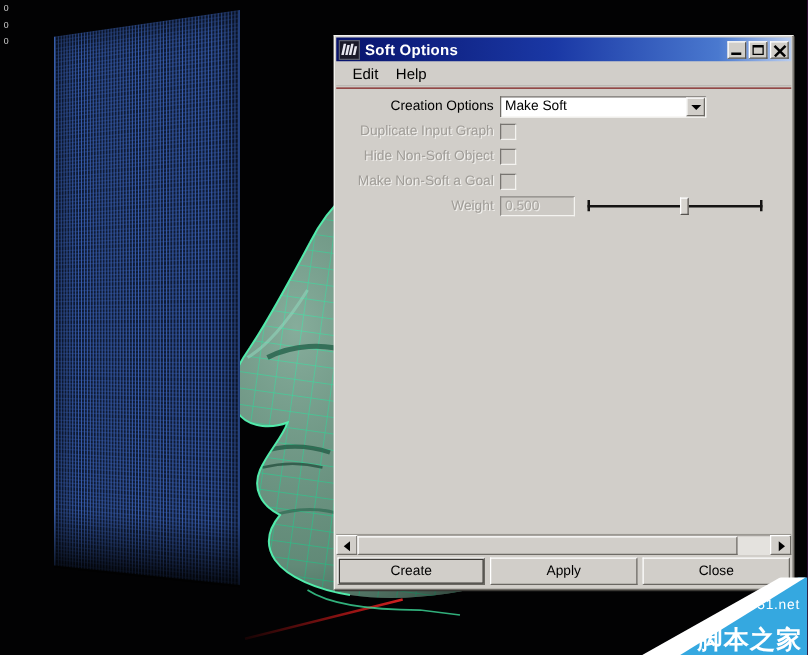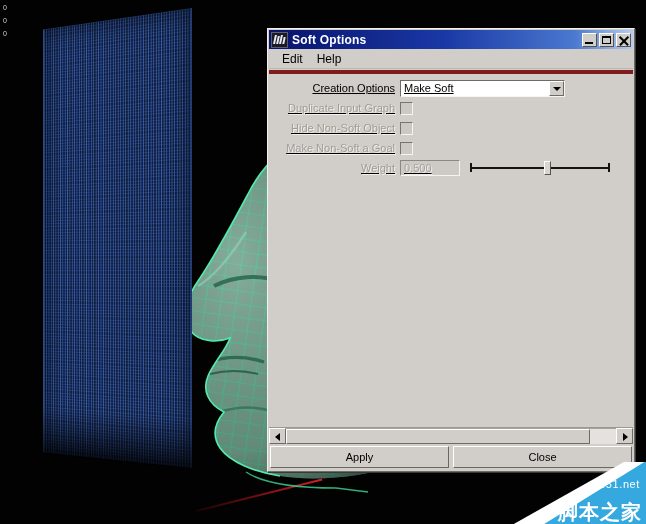--- a/index.html
+++ b/index.html
@@ -179,25 +179,24 @@
     font-size: 12px;
     color: #000;
     padding: 1px 7px 2px 7px;
     white-space: nowrap;
   }
 
   .dlg-body {
     flex: 1 1 auto;
     position: relative;
     background: #d1cec9;
-    border-top: 4px solid #7f1d1d;
+    border-top: 1px solid #7f1d1d;
     margin: 1px 1px 0 1px;
     padding-top: 5px;
     box-sizing: border-box;
-    text-decoration: underline;
   }
 
   .row {
     display: flex;
     align-items: center;
     height: 18px;
     margin-bottom: 2px;
   }
   .row-label {
     width: 126px;
@@ -591,20 +590,21 @@
       </div>
       <div class="sb-trough">
         <div class="sb-thumb" id="sb-thumb" style="width: 92%;"></div>
       </div>
       <div class="sb-btn right">
         <span class="ar"></span>
       </div>
     </div>
 
     <div class="btnbar">
+      <div class="dbtn default">Create</div>
       <div class="dbtn">Apply</div>
       <div class="dbtn">Close</div>
     </div>
   </div>
 
   <div id="watermark">
     <div class="wm-blue"></div>
     <div class="wm-white"></div>
     <div class="wm-url">jb51.net</div>
     <div class="wm-cn">脚本之家</div>

